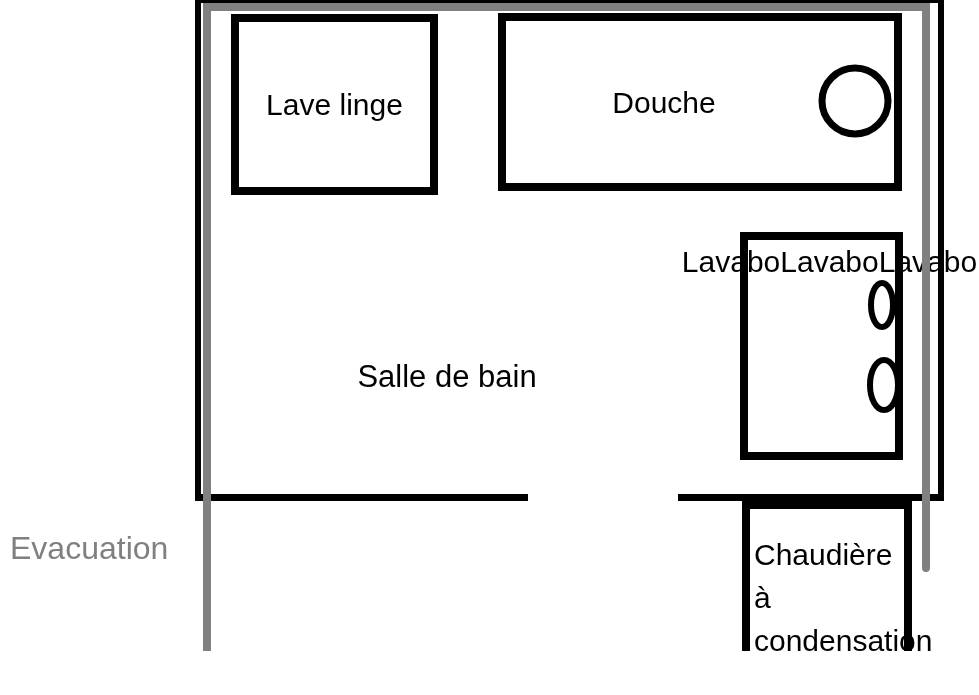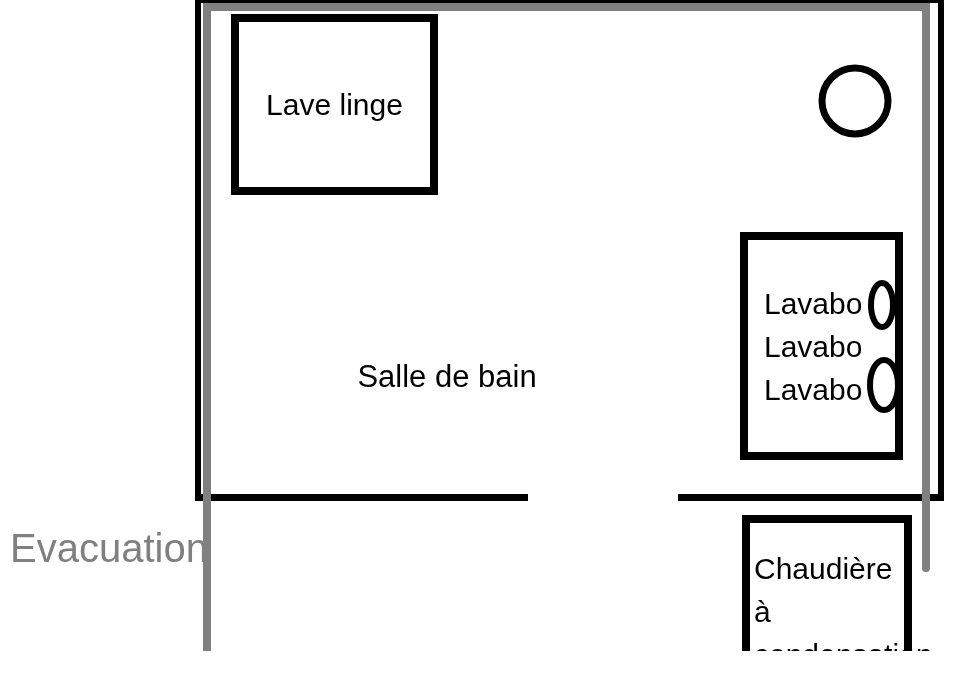--- a/index.html
+++ b/index.html
@@ -35,46 +35,46 @@
   .box-lave-linge {
     left: 231px; top: 14px; width: 207px; height: 181px;
     display: flex; align-items: center; justify-content: center;
   }
   .box-douche {
     left: 498px; top: 13px; width: 404px; height: 178px;
     display: flex; align-items: center; justify-content: center;
   }
   .box-lavabo {
     left: 740px; top: 232px; width: 163px; height: 228px;
-    display: flex; flex-direction: column; justify-content: center;
+    display: flex; flex-direction: row; justify-content: center;
     padding-left: 16px;
   }
   .box-chaudiere {
-    left: 742px; top: 515px; width: 170px; height: 179px;
+    left: 742px; top: 501px; width: 170px; height: 179px;
     padding-top: 24px; padding-left: 4px;
   }
   .fixture-label {
     font-size: 30px;
     line-height: 43px;
     white-space: nowrap;
   }
   .box-douche .fixture-label { margin-right: 72px; }
 
   .room-label {
     position: absolute;
     left: 441px; top: 377px;
     transform: translate(-50%, -50%);
     font-size: 31px;
     white-space: nowrap;
     margin-left: 6px;
   }
   .pipe-label {
     position: absolute;
     left: 10px; top: 527px;
-    font-size: 40px;
+    font-size: 32px;
     line-height: 43px;
     color: #808080;
     white-space: nowrap;
   }
 
   .diagram-svg {
     position: absolute;
     left: 0; top: 0;
     width: 979px; height: 695px;
     pointer-events: none;
@@ -101,20 +101,23 @@
   <div class="wall wall-top"></div>
   <div class="wall wall-left"></div>
   <div class="wall wall-right"></div>
   <div class="wall wall-bottom-left"></div>
   <div class="wall wall-bottom-right"></div>
 
   <div class="fixture-box box-lave-linge">
     <span class="fixture-label">Lave linge</span>
   </div>
 
+  <div class="fixture-box box-douche">
+    <span class="fixture-label">Douche</span>
+  </div>
 
   <div class="fixture-box box-lavabo">
     <div class="fixture-label">Lavabo</div>
     <div class="fixture-label">Lavabo</div>
     <div class="fixture-label">Lavabo</div>
   </div>
 
   <div class="fixture-box box-chaudiere">
     <div class="fixture-label">Chaudière</div>
     <div class="fixture-label">à</div>

